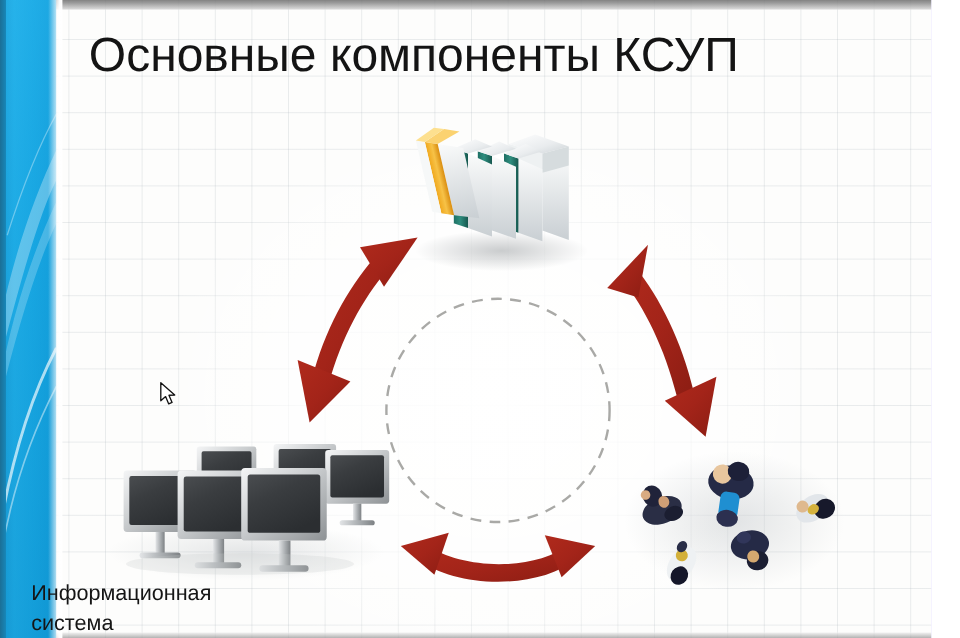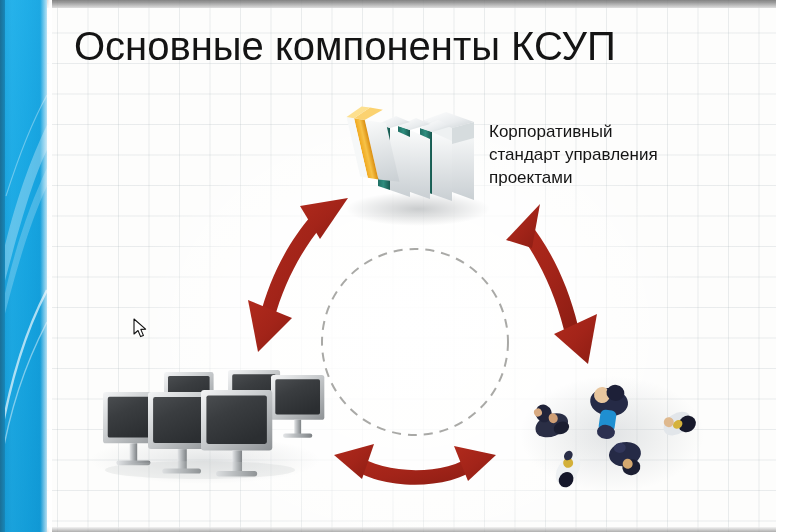--- a/index.html
+++ b/index.html
@@ -374,24 +374,23 @@
         <path d="M349,466
                  C 378,490 448,492 480,466
                  L 474,454
                  C 446,476 384,475 356,454 Z"></path>
         <polygon points="334,455 374,444 362,479"></polygon>
         <polygon points="496,455 454,446 468,481"></polygon>
       </g>
     </svg>
   </div>
 
-  <div class="label label-standard">Корпоративный
-стандарт управления
-проектами</div>
-
+
+  <div class="label label-infosys">Информационная
+система</div>
 
 
   <div class="cursor">
     <svg width="16" height="22" viewBox="0 0 16 22">
       <polygon points="1,1 1,16 5,12.5 7.6,18.6 10.4,17.4 7.8,11.4 12.6,11.2" fill="#ffffff" stroke="#111111" stroke-width="1.1" stroke-linejoin="round"></polygon>
     </svg>
   </div>
 
 </div>
 

